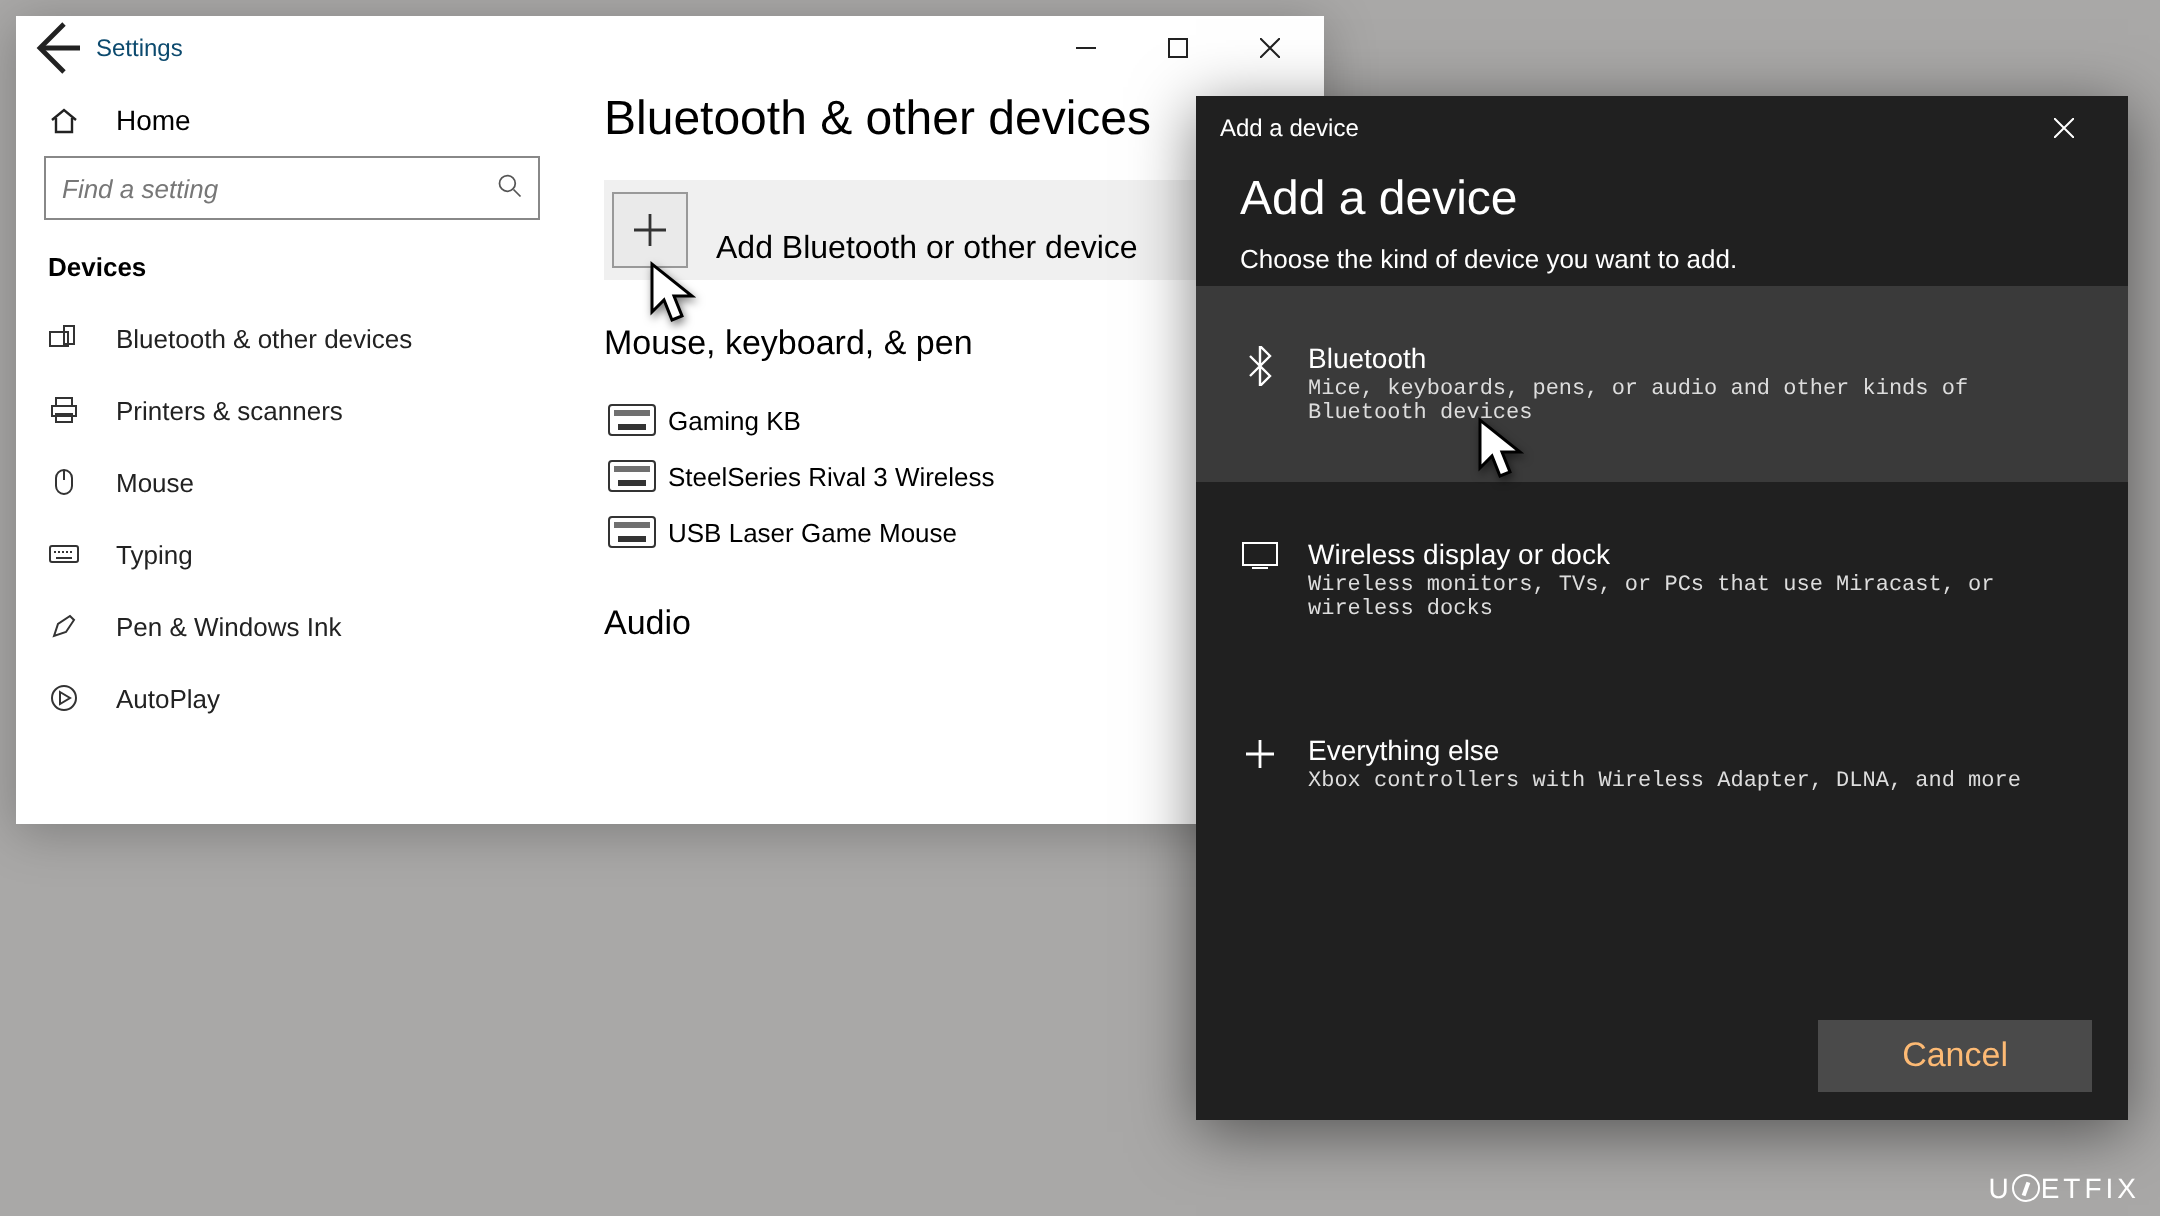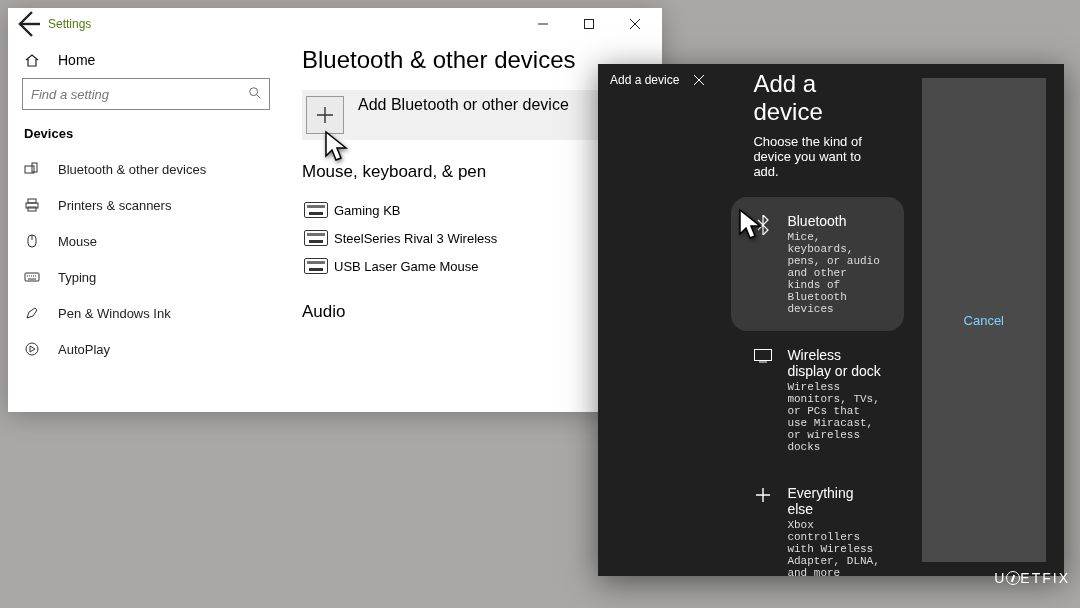--- a/index.html
+++ b/index.html
@@ -1,20 +1,20 @@
 <!DOCTYPE html>
 <html><head>
 <meta charset="utf-8">
 <style>
 * { box-sizing: border-box; margin: 0; padding: 0; font-family: "Segoe UI", Arial, sans-serif; }
 body { width: 1080px; height: 608px; background: #a9a8a7; position: relative; overflow: hidden; }
 
 
 .settings-win { position: absolute; left: 8px; top: 8px; width: 654px; height: 404px; background: #fff; box-shadow: 0 4px 24px rgba(0,0,0,.25); display: flex; flex-direction: column; }
-.titlebar { height: 32px; display: flex; align-items: center; padding: 0 4px; font-size: 12px; color: #4d7c0f; }
+.titlebar { height: 32px; display: flex; align-items: center; padding: 0 4px; font-size: 12px; color: #0c4a6e; }
 .titlebar .back { width: 32px; height: 32px; display: flex; align-items: center; justify-content: center; cursor: pointer; }
 .titlebar .title { flex: 0 0 auto; margin-left: 4px; }
 .titlebar .spacer { flex: 1; }
 .win-btns { display: flex; }
 .win-btn { width: 46px; height: 32px; display: flex; align-items: center; justify-content: center; cursor: pointer; }
 .win-btn svg { width: 10px; height: 10px; }
 
 .settings-body { flex: 1; display: flex; overflow: hidden; }
 .sidebar { width: 276px; padding: 6px 14px 0 14px; display: flex; flex-direction: column; }
 .home { display: flex; align-items: center; gap: 18px; font-size: 14px; padding: 6px 2px 10px 2px; cursor: pointer; }
@@ -22,50 +22,50 @@
 .search-wrap { position: relative; margin-bottom: 14px; }
 .search { width: 100%; height: 32px; border: 1px solid #888; padding: 0 28px 0 8px; font-size: 13px; font-style: italic; color: #7f1d1d; }
 .search::placeholder { color: #777; font-style: italic; }
 .search-glyph { position: absolute; right: 8px; top: 8px; }
 .cat-title { font-size: 13px; font-weight: 600; margin: 2px 0 10px 2px; }
 .side-item { display: flex; align-items: center; gap: 18px; font-size: 13px; padding: 10px 2px; cursor: pointer; color: #222; }
 .side-item svg { width: 16px; height: 16px; flex: 0 0 16px; }
 
 .main { flex: 1; padding: 6px 18px; overflow: hidden; }
 .main-title { font-size: 24px; font-weight: 400; margin-bottom: 16px; }
-.add-row { display: flex; align-items: flex-start; gap: 14px; background: #f0f0f0; padding: 6px 10px 6px 4px; }
+.add-row { display: flex; align-items: flex-end; gap: 14px; background: #f0f0f0; padding: 6px 10px 6px 4px; }
 .add-btn { width: 38px; height: 38px; border: 1px solid #999; background: #eaeaea; display: flex; align-items: center; justify-content: center; cursor: pointer; }
 .add-btn svg { width: 18px; height: 18px; }
 .section-h { font-size: 17px; font-weight: 400; margin: 22px 0 14px 0; }
 .dev-row { display: flex; align-items: center; gap: 6px; font-size: 13px; padding: 6px 2px; }
 .kb-icon { width: 24px; height: 16px; border: 1.5px solid #333; border-radius: 2px; position: relative; }
 .kb-icon::before { content:""; position:absolute; left:2px; top:2px; right:2px; height:3px; background:#333; opacity:.7; }
 .kb-icon::after { content:""; position:absolute; left:4px; bottom:2px; right:4px; height:3px; background:#333; }
 
 
-.dialog { position: absolute; left: 598px; top: 64px; width: 466px; height: 512px; background: #202020; color: #fff; box-shadow: 0 6px 30px rgba(0,0,0,.5); display: flex; flex-direction: row; }
+.dialog { position: absolute; left: 598px; top: 48px; width: 466px; height: 512px; background: #202020; color: #fff; box-shadow: 0 6px 30px rgba(0,0,0,.5); display: flex; flex-direction: column; }
 .dlg-title { height: 32px; display: flex; align-items: center; padding: 0 12px; font-size: 12px; }
 .dlg-title .spacer { flex: 1; }
 .dlg-close { width: 40px; height: 32px; display: flex; align-items: center; justify-content: center; cursor: pointer; }
 .dlg-body { padding: 6px 22px 0 22px; flex: 1; display: flex; flex-direction: column; }
 .dlg-h { font-size: 24px; font-weight: 400; margin-bottom: 8px; }
-.dlg-sub { font-size: 13px; margin-bottom: 18px; }
-.opt { display: flex; gap: 14px; padding: 16px 8px; margin: 0 -22px; padding-left: 22px; padding-right: 22px; cursor: pointer; border-radius: 16px; }
+.dlg-sub { font-size: 13px; margin-bottom: 6px; }
+.opt { display: flex; gap: 14px; padding: 28px 8px; margin: 0 -22px; padding-left: 22px; padding-right: 22px; cursor: pointer; }
 .opt.hover { background: #3a3a3a; }
 .opt-icon { width: 20px; flex: 0 0 20px; display: flex; align-items: flex-start; justify-content: center; padding-top: 2px; }
 .opt-text .t { font-size: 14px; }
 .opt-text .d { font-size: 11px; color: #ddd; margin-top: 2px; font-family: Liberation Mono, monospace; }
 .dlg-footer { padding: 14px 18px; display: flex; justify-content: flex-end; }
-.cancel-btn { background: #4a4a4a; color: #7dd3fc; border: none; padding: 8px 42px; font-size: 13px; cursor: pointer; }
+.cancel-btn { background: #4a4a4a; color: #fdba74; border: none; padding: 8px 42px; font-size: 17px; cursor: pointer; }
 
 
 .cursor { position: absolute; width: 26px; height: 34px; filter: drop-shadow(1px 2px 2px rgba(0,0,0,.5)); pointer-events: none; }
 
 
-.watermark { position: absolute; right: 10px; bottom: 22px; color: #fff; font-size: 14px; letter-spacing: 2px; font-family: Arial, sans-serif; }
+.watermark { position: absolute; right: 10px; bottom: 6px; color: #fff; font-size: 14px; letter-spacing: 2px; font-family: Arial, sans-serif; }
 .watermark b { display:inline-block; border:1.5px solid #fff; border-radius:50%; width:14px; height:14px; font-size:0; position:relative; top:2px; }
 .watermark b::after { content:""; position:absolute; left:5px; top:3px; width:2px; height:7px; background:#fff; transform:rotate(20deg); }
 </style>
 </head>
 <body>
 
 <div class="settings-win">
   <div class="titlebar">
     <div class="back">
       <svg viewBox="0 0 16 16">

